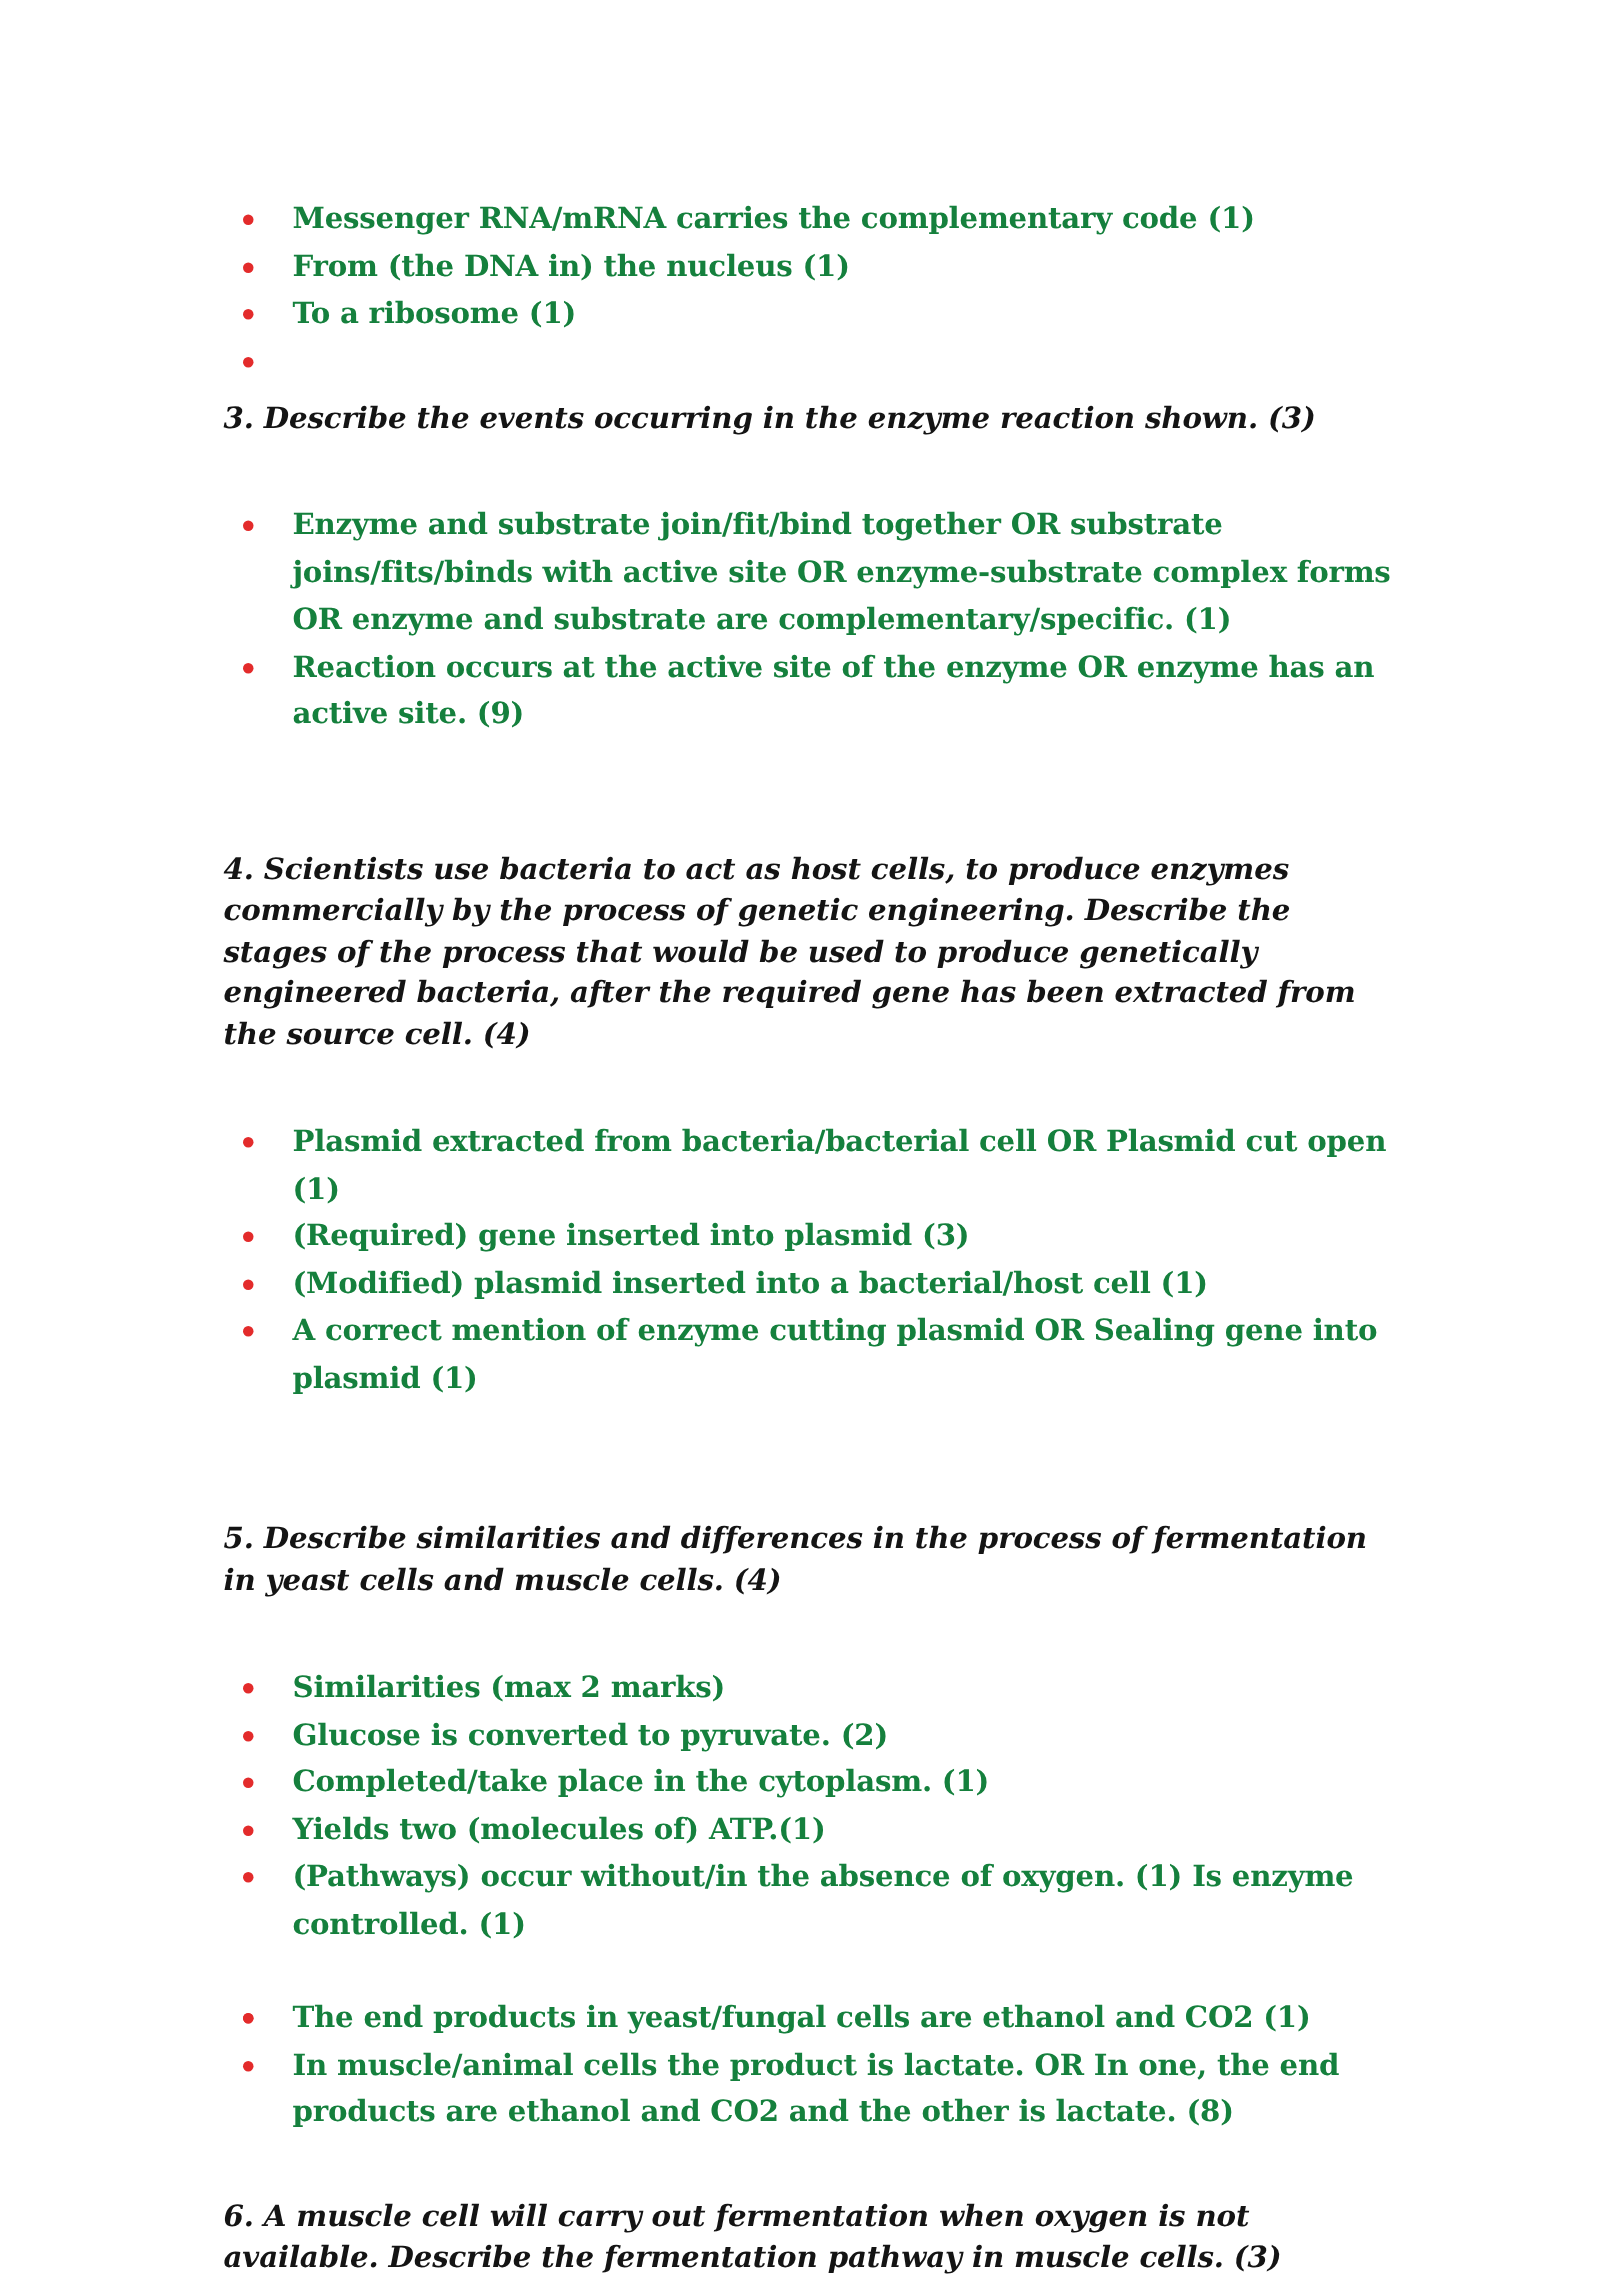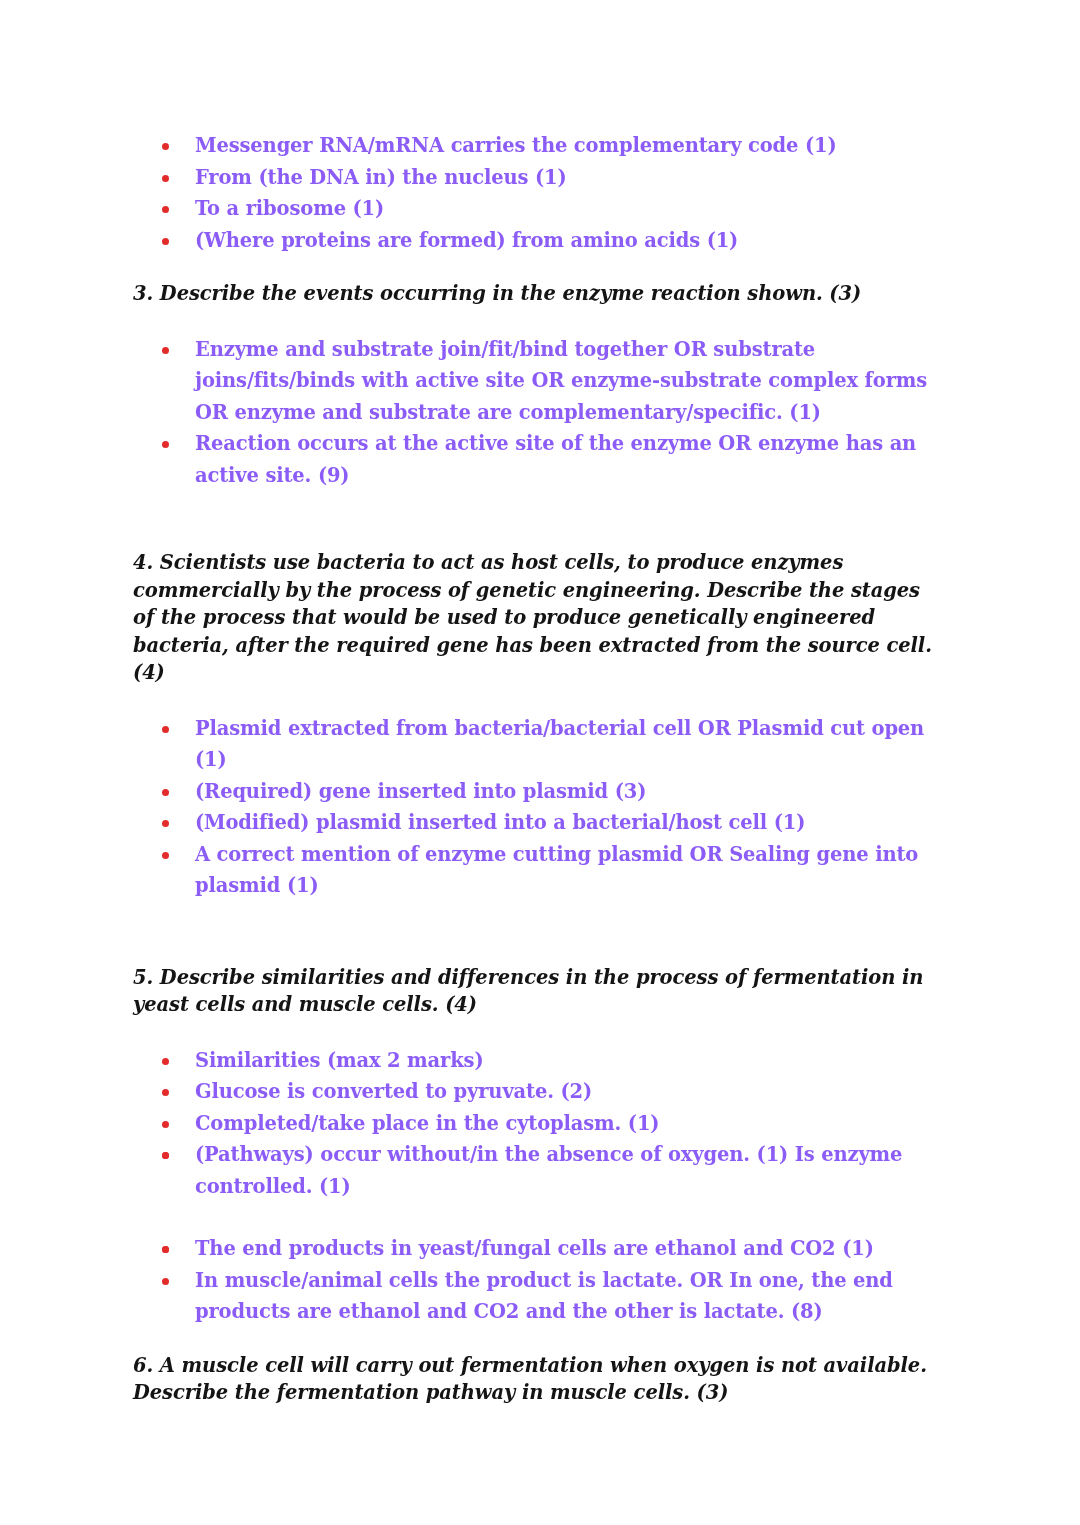--- a/index.html
+++ b/index.html
@@ -31,33 +31,33 @@
 
   
   .question {
     color: #141414;
     font-family: "DejaVu Serif", "Liberation Serif", serif;
     font-style: italic;
     font-weight: bold;
     font-size: 19.5px;
     line-height: 27.5px;
     letter-spacing: -0.1px;
-    margin: 0;
+    margin: 16px;
     text-align: left;
   }
 
   
   .answer-list {
     list-style: none;
     margin: 0;
     padding: 0;
   }
   .answer-item {
     position: relative;
-    color: #8b5cf6;
+    color: #15803d;
     font-family: "DejaVu Serif", "Liberation Serif", serif;
     font-weight: bold;
     font-size: 19.5px;
     line-height: 31.5px;
     letter-spacing: -0.15px;
     padding-left: 62px;
     margin: 0;
   }
   .answer-item .bullet-dot {
     position: absolute;
@@ -91,21 +91,20 @@
       <li class="answer-item">
         <span class="bullet-dot"></span>
         <span>From (the DNA in) the nucleus (1)</span>
       </li>
       <li class="answer-item">
         <span class="bullet-dot"></span>
         <span>To a ribosome (1)</span>
       </li>
       <li class="answer-item">
         <span class="bullet-dot"></span>
-        <span>(Where proteins are formed) from amino acids (1)</span>
       </li>
     </ul>
 
     <div class="gap-q-before"></div>
 
     <p class="question">3. Describe the events occurring in the enzyme reaction shown. (3)</p>
 
     <div class="gap-q-after"></div>
 
     <ul class="answer-list">
@@ -158,20 +157,21 @@
       <li class="answer-item">
         <span class="bullet-dot"></span>
         <span>Glucose is converted to pyruvate. (2)</span>
       </li>
       <li class="answer-item">
         <span class="bullet-dot"></span>
         <span>Completed/take place in the cytoplasm. (1)</span>
       </li>
       <li class="answer-item">
         <span class="bullet-dot"></span>
+        <span>Yields two (molecules of) ATP.(1)</span>
       </li>
       <li class="answer-item">
         <span class="bullet-dot"></span>
         <span>(Pathways) occur without/in the absence of oxygen. (1) Is enzyme controlled. (1)</span>
       </li>
     </ul>
 
     <div class="gap-group"></div>
 
     <ul class="answer-list">

